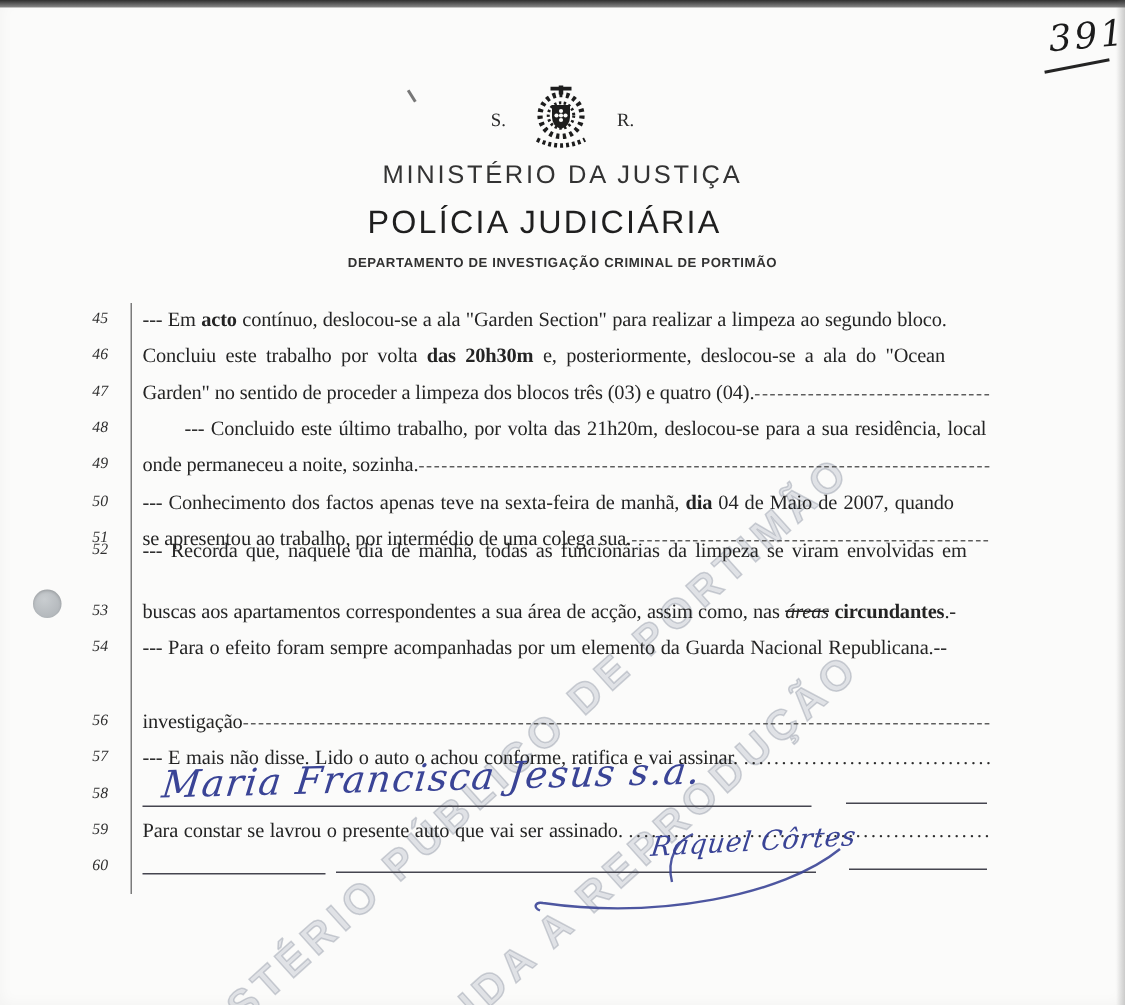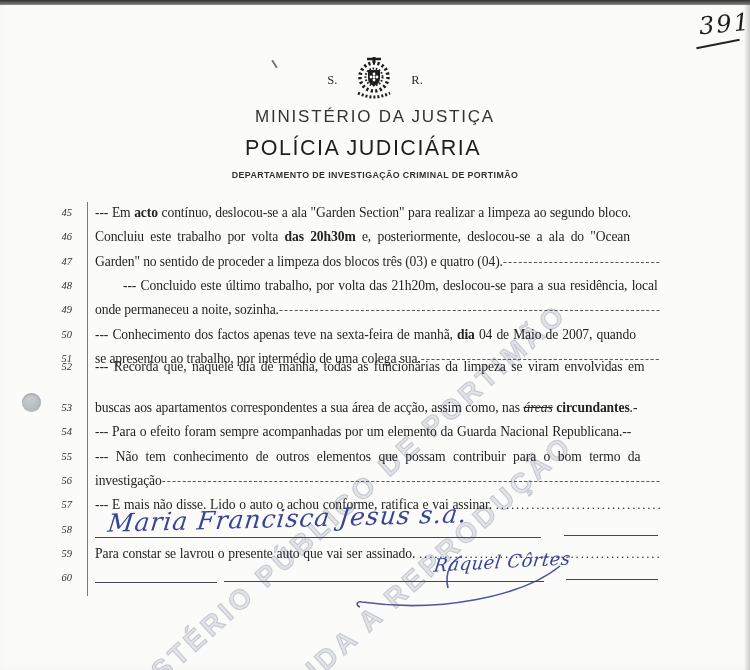--- a/index.html
+++ b/index.html
@@ -150,24 +150,20 @@
         <span class="ltext" style="word-spacing: 2.2px;"><span>--- Recorda que, naquele dia de manhã, todas as funcionárias da limpeza se viram envolvidas em</span></span>
       </div>
       <div class="bline" style="top: 194.8px;">
         <span class="lnum">53</span>
         <span class="ltext" style="word-spacing: 0.3px;"><span>buscas aos apartamentos correspondentes a sua área de acção, assim como, nas </span><span class="seg-strike">áreas</span><span> </span><span class="seg-bold">circundantes</span><span>.-</span></span>
       </div>
       <div class="bline" style="top: 219.15px;">
         <span class="lnum">54</span>
         <span class="ltext" style="word-spacing: 0.5px;"><span>--- Para o efeito foram sempre acompanhadas por um elemento da Guarda Nacional Republicana.--</span></span>
       </div>
-      <div class="bline" style="top: 243.5px;">
-        <span class="lnum">55</span>
-        <span class="ltext" style="word-spacing: 4.2px;"><span>--- Não tem conhecimento de outros elementos que possam contribuir para o bom termo da</span></span>
-      </div>
       <div class="bline" style="top: 267.85px;">
         <span class="lnum">56</span>
         <span class="ltext"><span>investigação</span></span>
         <span class="fill fill-dash">------------------------------------------------------------------------------------------------------------------------------------------------------------------------------------------------------------------------------------------------------------------------------------------------------------</span>
       </div>
       <div class="bline" style="top: 292.2px;">
         <span class="lnum">57</span>
         <span class="ltext" style="word-spacing: 0.5px;"><span>--- E mais não disse. Lido o auto o achou conforme, ratifica e vai assinar. </span></span>
         <span class="fill fill-dots">............................................................................................................................................................................................................................................................................................................</span>
       </div>

